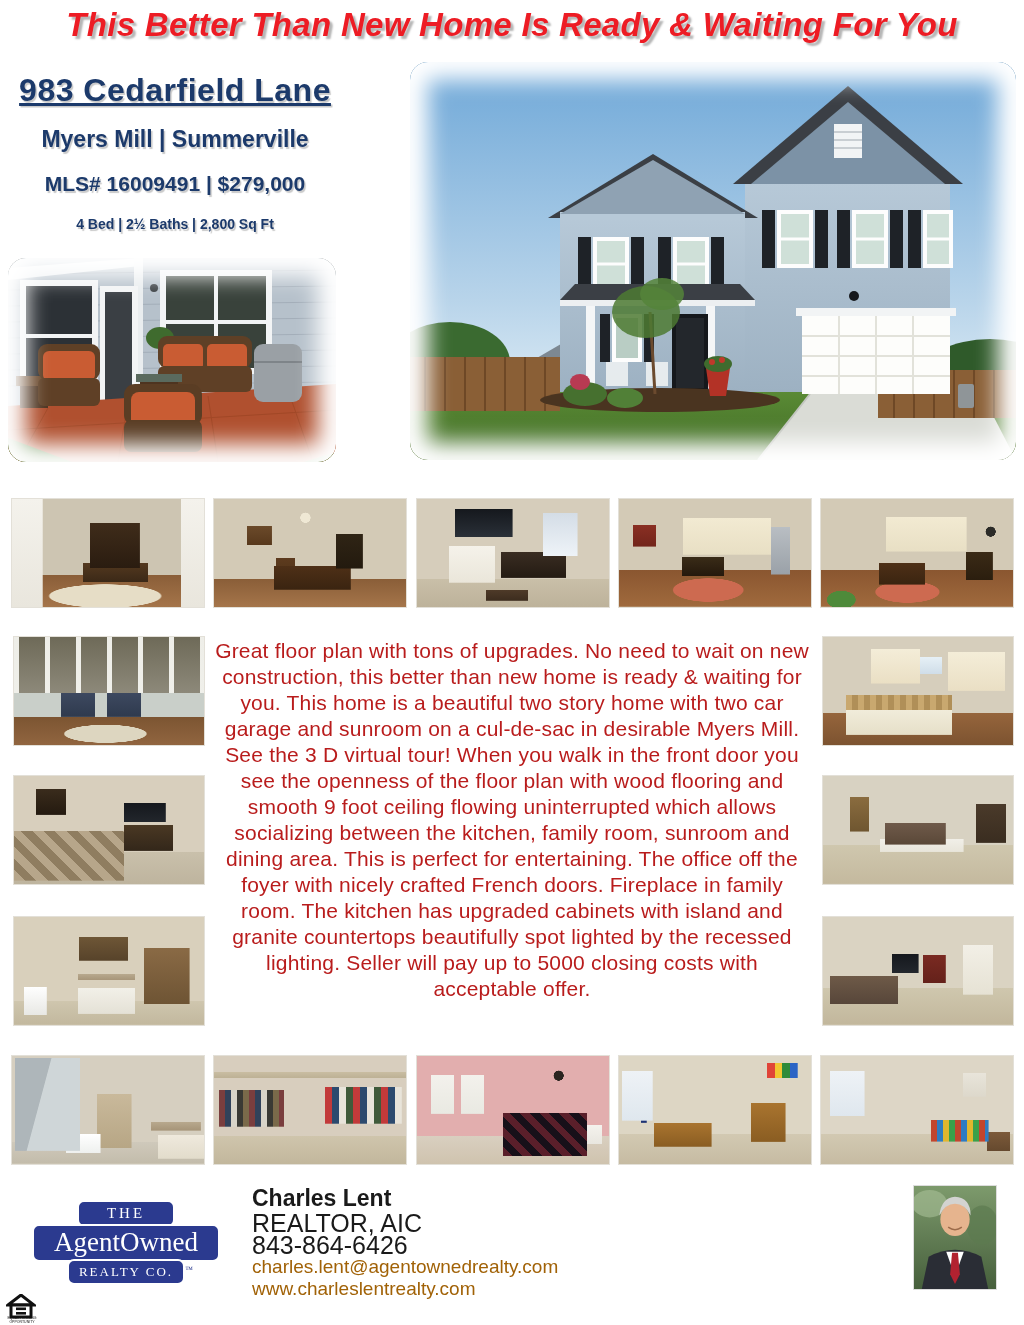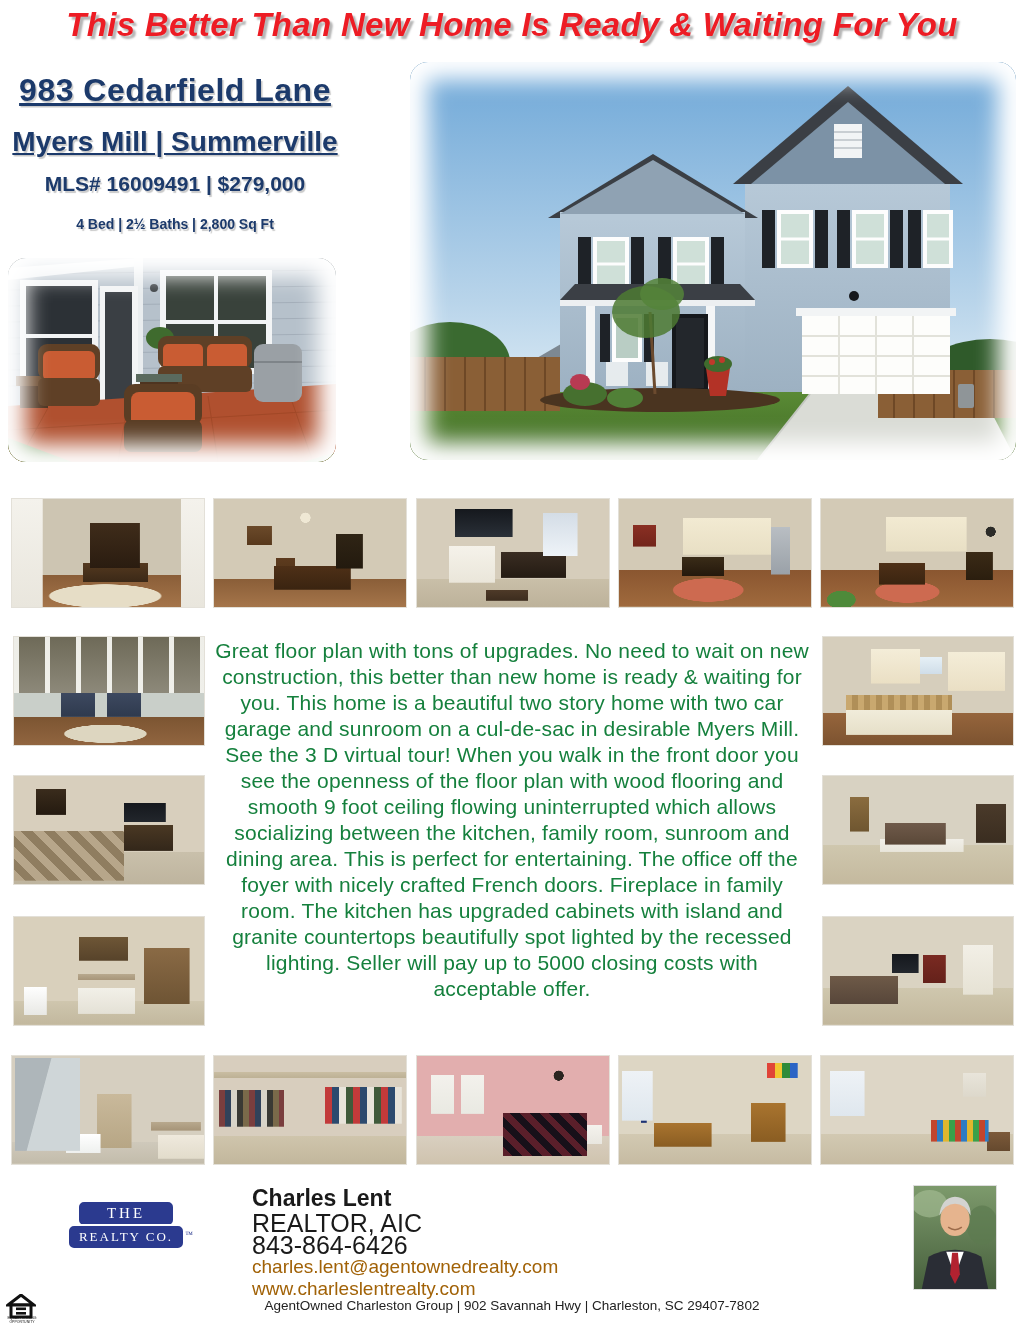--- a/index.html
+++ b/index.html
@@ -11,21 +11,21 @@
   
   .headline {
     position:absolute; top:6px; left:0; width:100%; text-align:center;
     font-size:33px; font-weight:bold; font-style:italic; color:#ed1c24;
     text-shadow:3px 3px 2px #b5b5b5; letter-spacing:.3px; white-space:nowrap;
   }
   
   .prop { position:absolute; left:12px; width:326px; text-align:center; color:#1c3a6b;
           text-shadow:1.5px 1.5px 1px #c9c9c9; font-weight:bold; }
   .prop-address { top:72px;  font-size:32px; letter-spacing:.5px;text-decoration:underline; }
-  .prop-loc     { top:126px; font-size:28px;text-decoration:underline; }
+  .prop-loc     { top:126px; font-size:23px; }
   .prop-mls     { top:172px; font-size:21px; }
   .prop-specs   { top:216px; font-size:14px; }
   
   .ph { position:absolute; background-color:#cfc6b4; background-repeat:no-repeat;
         border:1px solid #e3e0d8; overflow:hidden; }
   .ph svg { display:block; width:100%; height:100%; }
   .feather { border:none; border-radius:18px; }
   .feather::after { content:""; position:absolute; inset:0; border-radius:18px;
         box-shadow:inset 0 0 22px 18px #ffffff; pointer-events:none; }
   
@@ -44,21 +44,21 @@
   .mr-2{left:822px;top:775px;width:192px;height:110px}
   .mr-3{left:822px;top:916px;width:192px;height:110px}
   .r2-1{left:11px;top:1055px;width:194px;height:110px}
   .r2-2{left:213px;top:1055px;width:194px;height:110px}
   .r2-3{left:416px;top:1055px;width:194px;height:110px}
   .r2-4{left:618px;top:1055px;width:194px;height:110px}
   .r2-5{left:820px;top:1055px;width:194px;height:110px}
   
   .desc {
     position:absolute; left:212px; top:638px; width:600px; text-align:center;
-    font-size:21px; line-height:26px; color:#15803d; letter-spacing:.2px;
+    font-size:21px; line-height:26px; color:#b91c1c; letter-spacing:.2px;
   }
   
   .s-office{background-color:#cdc5b2;background-image:
     linear-gradient(#f4f2ec,#e9e6dd),linear-gradient(#f4f2ec,#e9e6dd),
     linear-gradient(#3f2c1a,#2a1c10),linear-gradient(#54391f,#3a2817),
     radial-gradient(ellipse,#e6ddc6 58%,rgba(0,0,0,0) 60%),linear-gradient(#8a5e38,#a5754a);
     background-size:16% 100%,12% 100%,26% 42%,34% 18%,70% 26%,100% 30%;
     background-position:0 0,100% 0,55% 38%,56% 72%,45% 104%,0 100%;}
   .s-dining{background-color:#d3cab6;background-image:
     radial-gradient(circle,#efe8d4 30%,rgba(0,0,0,0) 32%),linear-gradient(#6b4a2a,#57381c),
@@ -400,34 +400,34 @@
   <div class="ph mr-3 s-media" title="Media room"></div>
 
   <div class="ph r2-1 s-shower" title="Bathroom with shower"></div>
   <div class="ph r2-2 s-closet" title="Walk-in closet"></div>
   <div class="ph r2-3 s-pinkbed" title="Pink bedroom"></div>
   <div class="ph r2-4 s-kidsbed" title="Kids bedroom"></div>
   <div class="ph r2-5 s-guestbed" title="Guest bedroom"></div>
 
   <div class="logo">
     <div class="logo-box logo-top">THE</div>
+    <div class="logo-box logo-mid">AgentOwned</div>
     <div class="logo-box logo-bot">
       <span>REALTY CO.</span>
       <span class="logo-tm">™</span>
     </div>
   </div>
 
   <div class="contact">
     <div class="c-name">Charles Lent</div>
     <div class="c-line">REALTOR, AIC</div>
     <div class="c-line">843-864-6426</div>
     <a class="c-link" href="#">charles.lent@agentownedrealty.com</a>
     <a class="c-link" href="#">www.charleslentrealty.com</a>
   </div>
-  <div class="c-office">AgentOwned Charleston Group | 902 Savannah Hwy | Charleston, SC 29407-7802</div>
 
   <div class="ph ph-headshot" title="Charles Lent portrait">
     <svg viewBox="0 0 84 105" preserveAspectRatio="none">
       <defs>
         <linearGradient id="hbg" x1="0" y1="0" x2="0" y2="1">
           <stop offset="0" stop-color="#7d9a6c"></stop>
             <stop offset="1" stop-color="#465f3c"></stop>
         </linearGradient>
       </defs>
       <rect x="0" y="0" width="84" height="105" fill="url(#hbg)"></rect>

